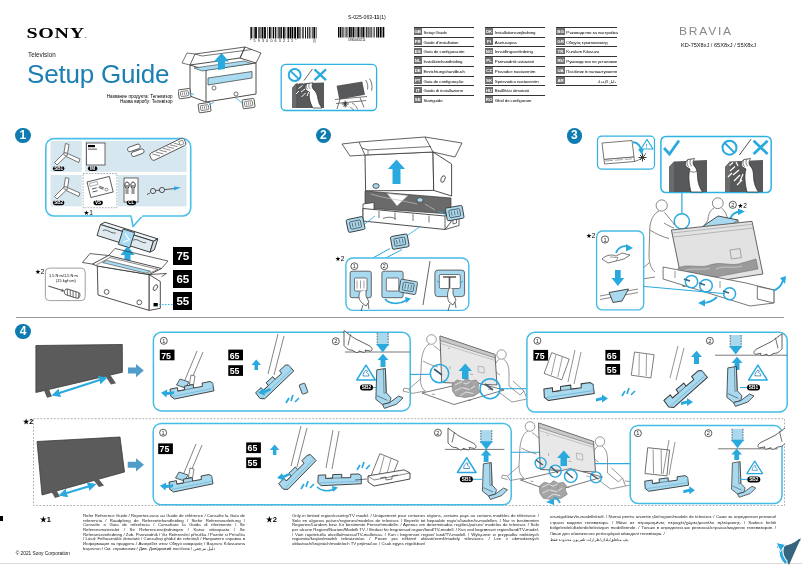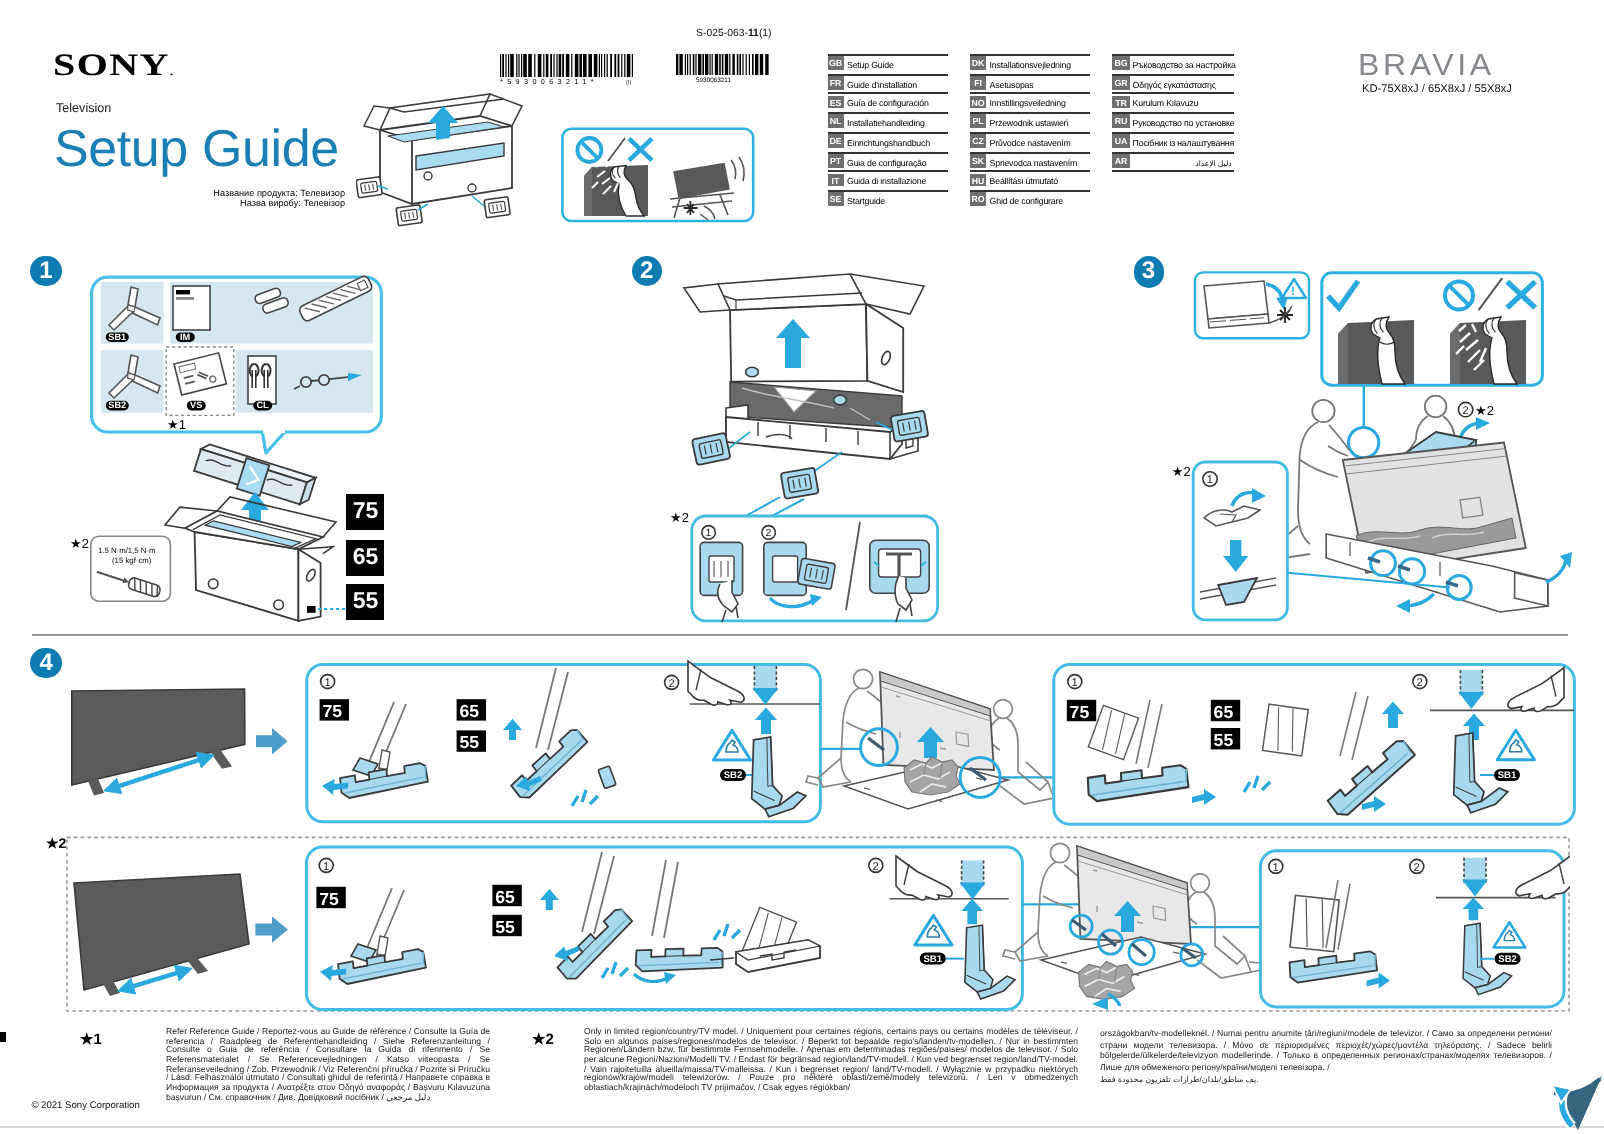--- a/index.html
+++ b/index.html
@@ -208,21 +208,21 @@
 <div class="abs" style="left:566.3px;top:59.2px;font-size:4.4px;color:#000;white-space:nowrap;letter-spacing:-0.1px;">Руководство по установке</div>
 <div class="abs" style="left:556.3px;top:65.7px;width:60.5px;height:0;border-top:0.7px solid #333;"></div>
 <div class="abs" style="left:556.3px;top:67.0px;width:8.5px;height:6.9px;background:#6f6f6f;color:#fff;font-size:4.4px;font-weight:bold;text-align:center;line-height:7.2px;">UA</div>
 <div class="abs" style="left:566.3px;top:68.9px;font-size:4.4px;color:#000;white-space:nowrap;letter-spacing:-0.1px;">Посібник із налаштування</div>
 <div class="abs" style="left:556.3px;top:75.5px;width:60.5px;height:0;border-top:0.7px solid #333;"></div>
 <div class="abs" style="left:556.3px;top:76.8px;width:8.5px;height:6.9px;background:#6f6f6f;color:#fff;font-size:4.4px;font-weight:bold;text-align:center;line-height:7.2px;">AR</div>
 <div class="abs" style="left:566.3px;top:78.9px;width:49.5px;font-size:3.8px;color:#000;text-align:right;">دليل الإعداد</div>
 <div class="abs" style="left:556.3px;top:85.2px;width:60.5px;height:0;border-top:0.7px solid #333;"></div>
 </div>
 
-<div class="abs" style="left:679px;top:25px;font-size:16px;letter-spacing:1.8px;color:#85898d;transform:scale(1,0.95);transform-origin:0 0;">BRAVIA</div>
+<div class="abs" style="left:679px;top:25px;font-size:12px;letter-spacing:1.8px;color:#85898d;transform:scale(1,0.95);transform-origin:0 0;">BRAVIA</div>
 <div class="abs" style="left:681px;top:41.5px;font-size:5.6px;color:#111;">KD-75X8xJ / 65X8xJ / 55X8xJ</div>
 
 <div class="abs" style="left:15.5px;top:317px;width:768px;height:0;border-top:0.8px solid #999;"></div>
 
 <div class="stepc" style="left:15.2px;top:127.9px;">1</div>
 <div class="stepc" style="left:315.6px;top:127.7px;">2</div>
 <div class="stepc" style="left:566.5px;top:128px;">3</div>
 <div class="stepc" style="left:15.4px;top:323.8px;">4</div>
 
 <div class="blk" style="left:173.3px;top:246.8px;width:19px;height:18.2px;font-size:11.5px;line-height:18.2px;">75</div>

